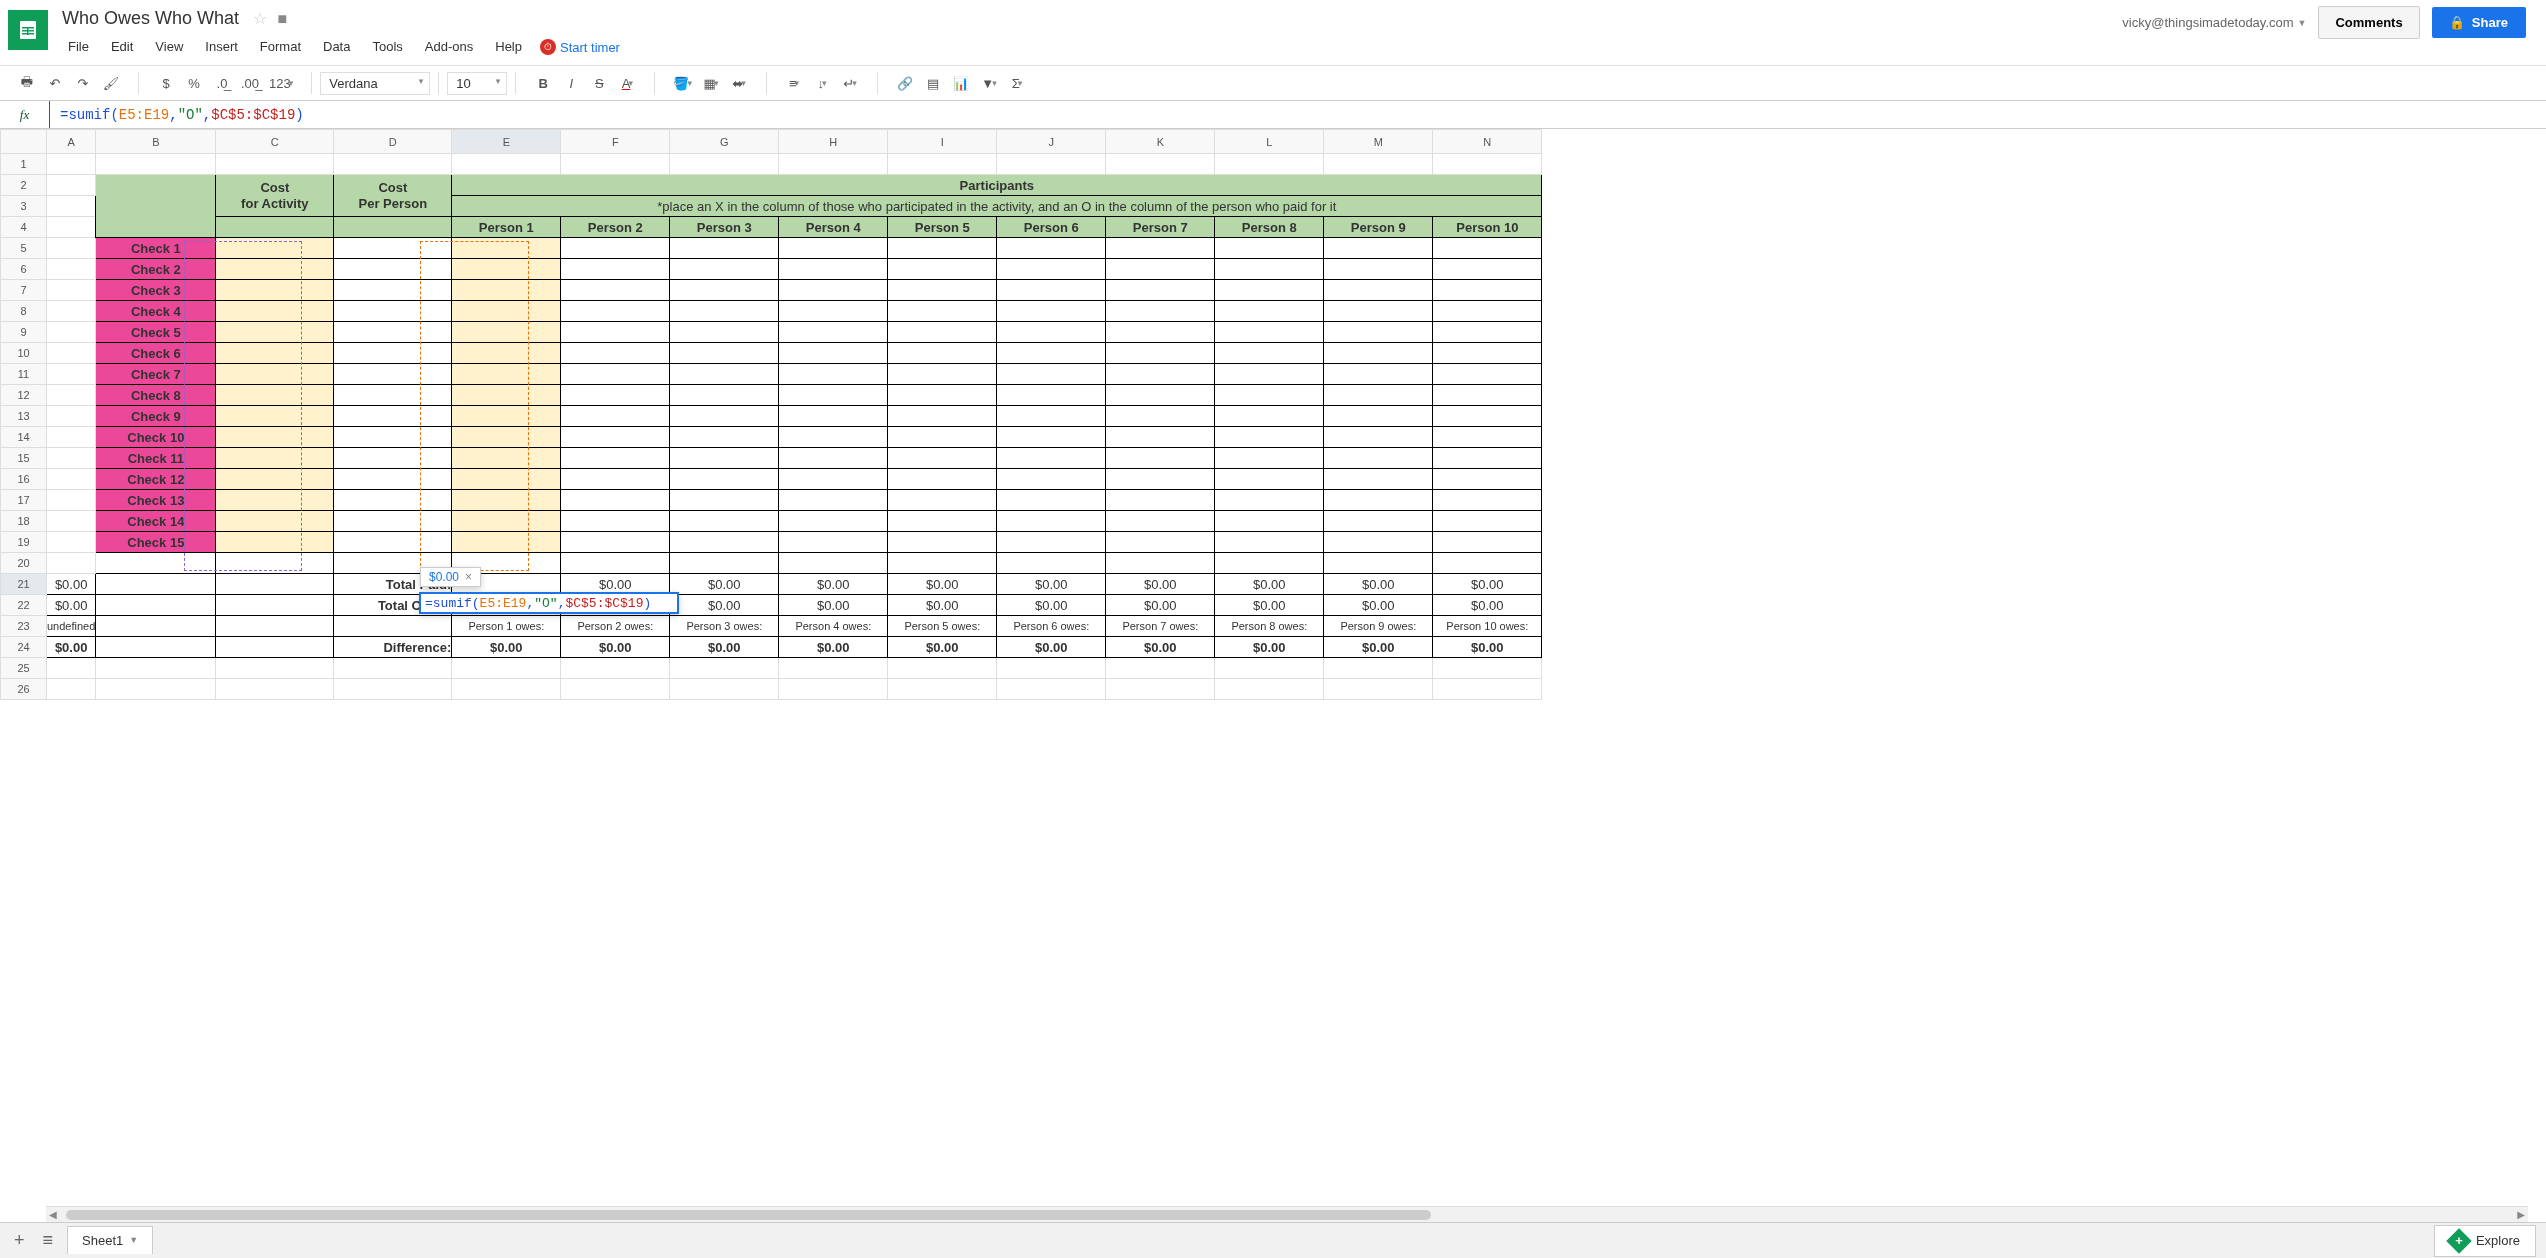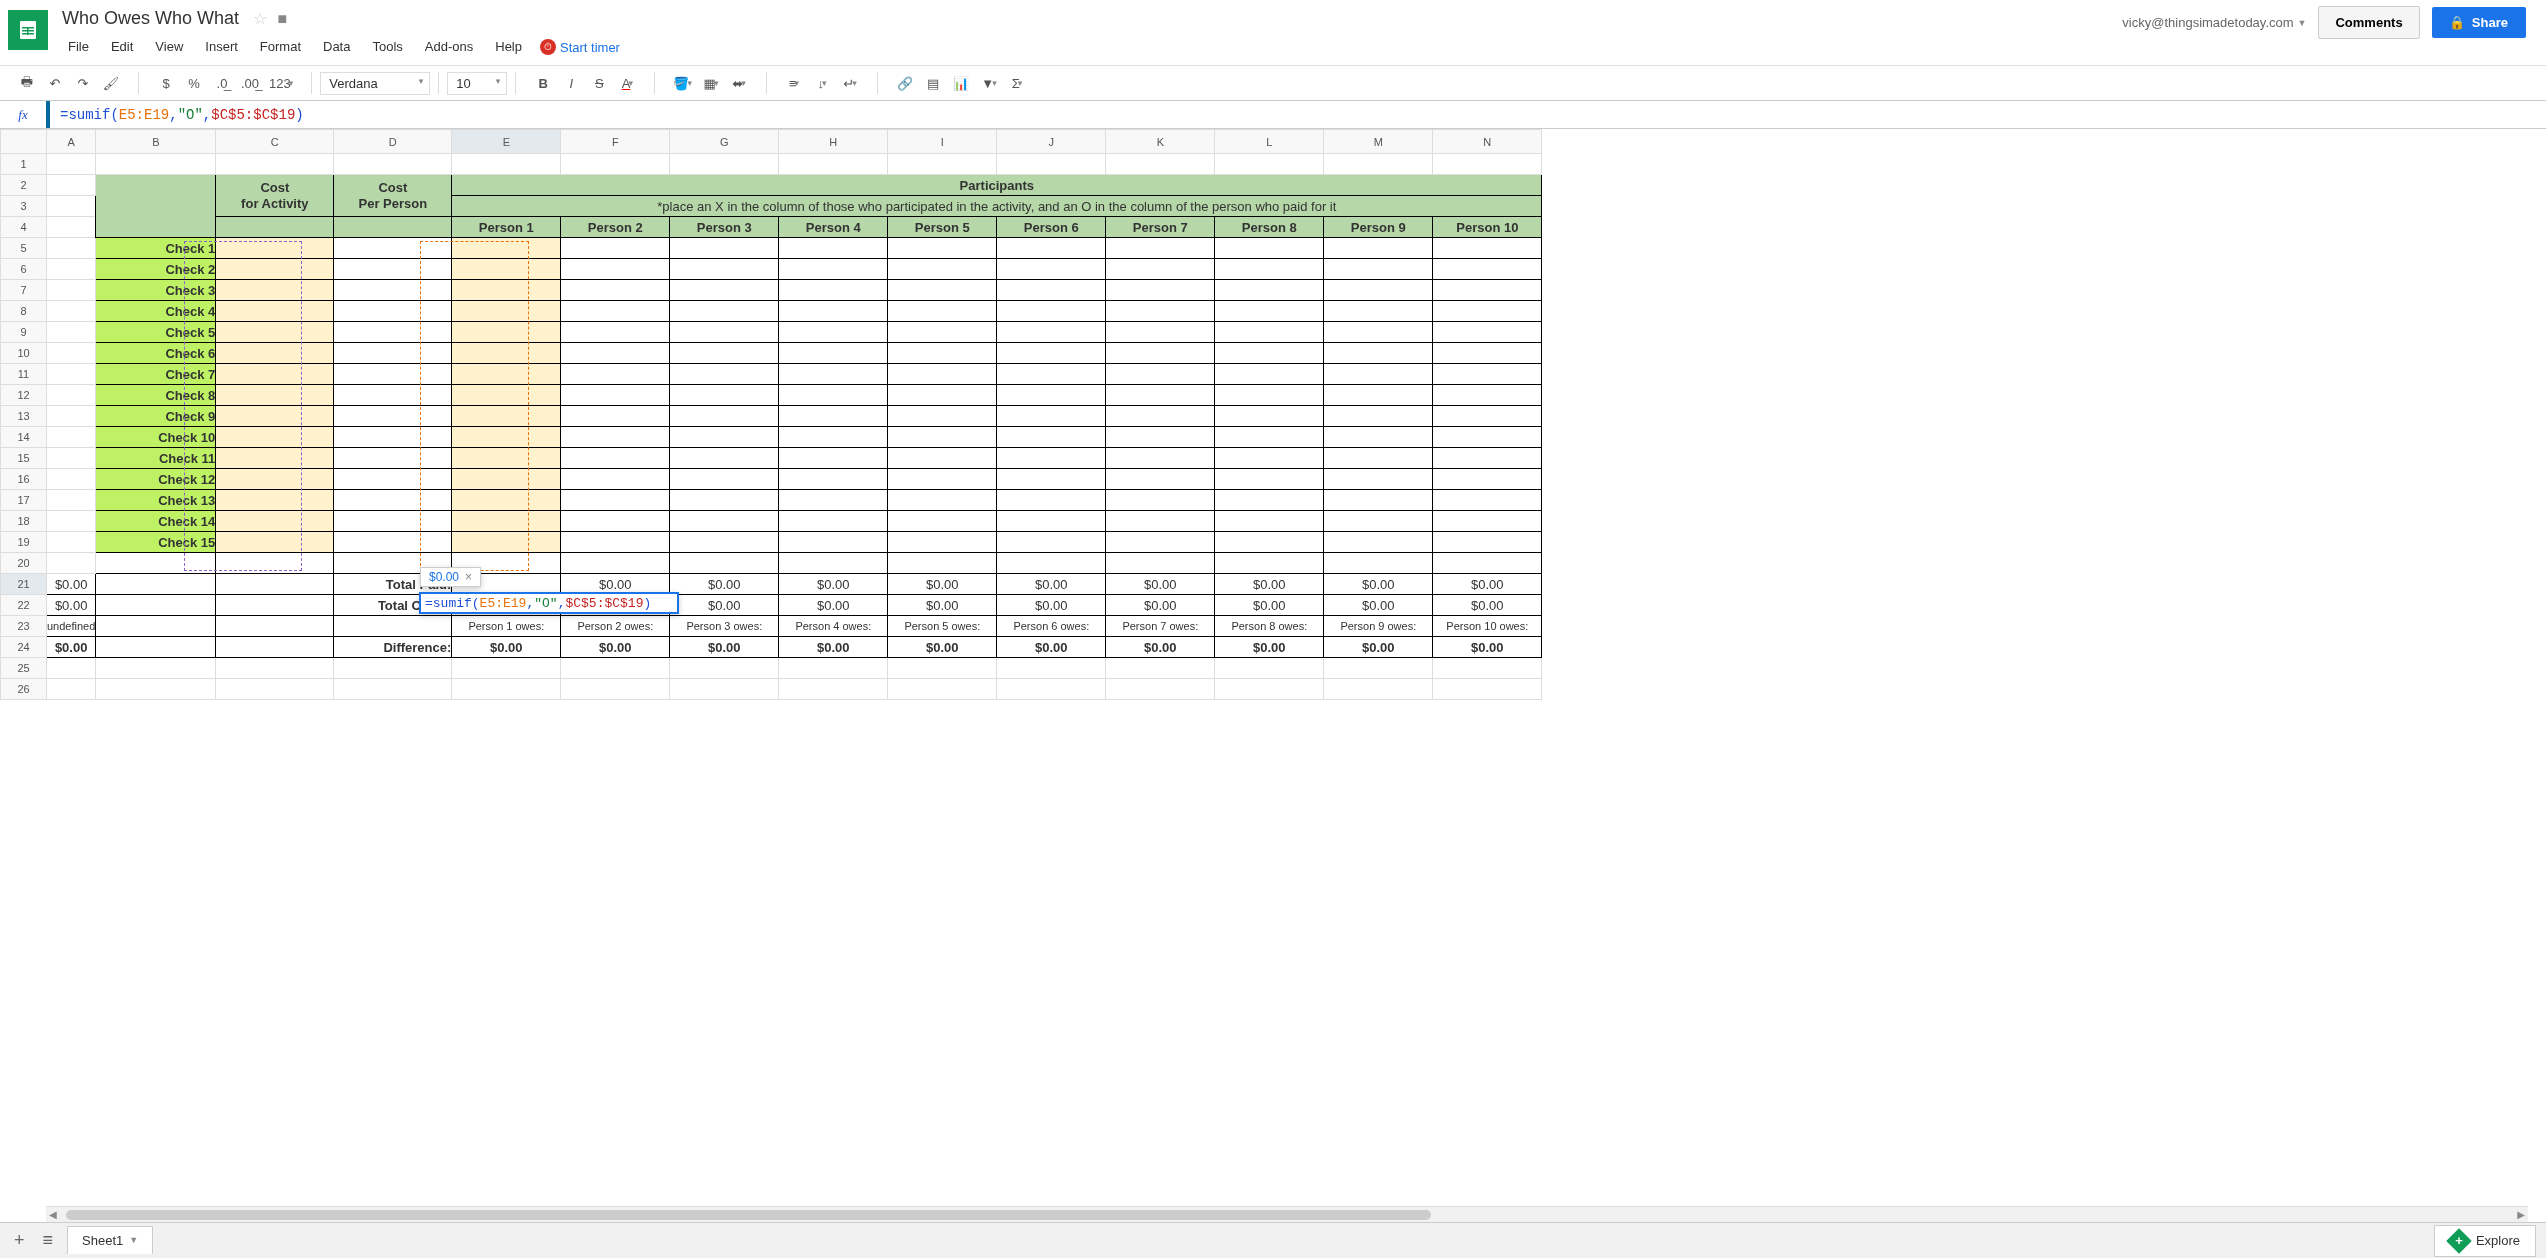--- a/index.html
+++ b/index.html
@@ -28,39 +28,39 @@
 .tb-group { display: flex; align-items: center; gap: 2px; padding: 0 6px; }
 .tb-sep { width: 1px; height: 22px; background: #ddd; margin: 0 4px; }
 .tb-btn { min-width: 26px; height: 26px; display: flex; align-items: center; justify-content: center; cursor: pointer; color: #555; border-radius: 2px; padding: 0 4px;}
 .tb-select { border: 1px solid #ddd; padding: 3px 20px 3px 8px; cursor: pointer; font-size: 13px; min-width: 60px; position: relative; background: #fff; }
 .tb-select.font { min-width: 110px; }
 .tb-select::after { content: "▾"; position: absolute; right: 6px; color: #888; font-size: 9px; }
 .tb-dd { font-size: 9px; color: #888; margin-left: -2px; }
 
 
 .formula-bar { display: flex; align-items: center; border-bottom: 1px solid #ccc; height: 28px; }
-.fx-label { width: 50px; text-align: center; font-style: italic; color: #1d4ed8; border-right: 4px solid #0369a1; height: 100%; display: flex; align-items: center; justify-content: center; font-family: serif;}
+.fx-label { width: 50px; text-align: center; font-style: italic; color: #14532d; border-right: 1px solid #0369a1; height: 100%; display: flex; align-items: center; justify-content: center; font-family: serif;}
 .formula-input { flex: 1; padding: 4px 10px; font-family: "Courier New", monospace; font-size: 14px; }
 .f-p1 { color: #1d4ed8; }
 .f-range1 { color: #e8710a; }
 .f-str { color: #188038; }
 .f-range2 { color: #c5221f; }
 
 
 .grid-wrap { position: relative; }
 .grid { border-collapse: collapse; table-layout: fixed; }
 .grid th, .grid td { border: 1px solid #ddd; padding: 0; height: 21px; }
 .col-head { background: #f8f8f8; color: #555; font-weight: normal; font-size: 11px; text-align: center; height: 24px !important; position: relative;}
 .row-head { background: #f8f8f8; color: #555; font-weight: normal; font-size: 11px; text-align: center; width: 46px; }
 .corner { background: #f8f8f8; width: 46px; }
 
 .cell { padding: 2px 4px; font-family: Verdana, sans-serif; font-size: 13px; height: 21px; overflow: hidden; white-space: nowrap; }
 .green-hdr { background: #b6d7a8; font-weight: bold; text-align: center; border: 1px solid #000 !important; }
 .green-hdr.sub { font-weight: normal; font-size: 13px; }
-.row-label { background: #bef264; font-weight: bold; text-align: right; border: 1px solid #000 !important; }
+.row-label { background: #ec4899; font-weight: bold; text-align: center; border: 1px solid #000 !important; }
 .yellow-cell { background: #fff2cc; border: 1px solid #000 !important; }
 .white-cell { background: #fff; border: 1px solid #000 !important; }
 .summary-label { font-weight: bold; text-align: right; padding-right: 6px; border: 1px solid #000 !important; }
 .summary-val { text-align: center; border: 1px solid #000 !important; }
 .summary-val.bold { font-weight: bold; }
 .owes-label { text-align: center; font-size: 11px; border: 1px solid #000 !important;}
 
 
 .sel-c { position: absolute; border: 1.5px dashed #8e63ce; pointer-events: none; }
 .sel-e { position: absolute; border: 1.5px dashed #e8710a; pointer-events: none; }

